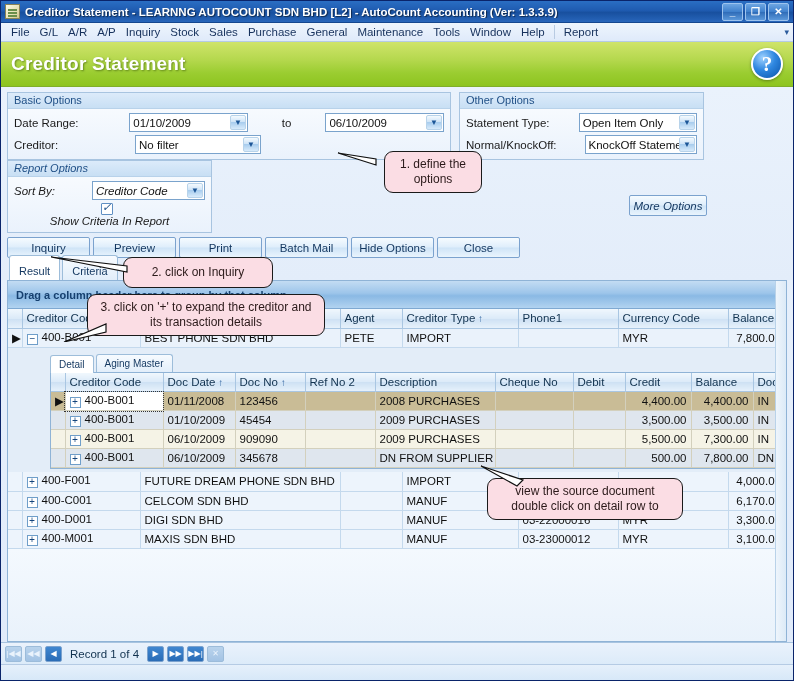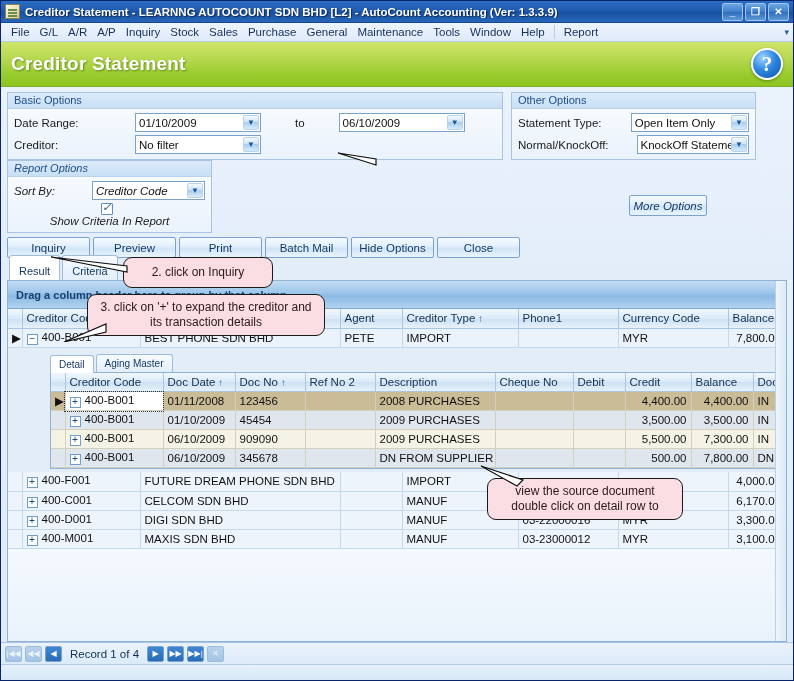--- a/index.html
+++ b/index.html
@@ -366,21 +366,21 @@
 
   <div class="banner">
     <div class="banner-title">Creditor Statement</div>
     <div class="help-icon">?</div>
   </div>
 
   <div class="options-area">
 
     <div style="display:flex; gap:8px; align-items:flex-start;">
 
-      <div class="gbox" style="width:496px;">
+      <div class="gbox" style="width:444px;">
         <div class="gbox-title">Basic Options</div>
         <div class="gbox-body">
           <div class="row">
             <div class="lbl" style="width:93px;">Date Range:</div>
             <div class="combo" style="width:126px;">
               <span class="val">01/10/2009</span>
               <span class="arrow">▼</span>
             </div>
             <div class="lbl" style="margin:0 6px;">to</div>
             <div class="combo" style="width:126px;">
@@ -676,20 +676,24 @@
     <div class="navbtn">▶▶</div>
     <div class="navbtn">▶▶|</div>
     <div class="navbtn dim">✕</div>
   </div>
 
   <div class="statusbar"></div>
 
   <svg class="lead" style="left:335px; top:148px; width:60px; height:22px;">
     <polyline points="2,4 40,10 40,16 2,4" fill="#ffffff" stroke="#111" stroke-width="1.2"></polyline>
   </svg>
+  <div class="callout" style="left:383px; top:150px; width:98px;">
+    <div>1. define the</div>
+    <div>options</div>
+  </div>
 
   <svg class="lead" style="left:48px; top:251px; width:90px; height:22px;">
     <polyline points="2,5 78,14 78,20 2,5" fill="#ffffff" stroke="#111" stroke-width="1.2"></polyline>
   </svg>
   <div class="callout" style="left:122px; top:256px; width:150px; padding:7px 8px;">
     <div>2. click on Inquiry</div>
   </div>
 
   <svg class="lead" style="left:57px; top:315px; width:70px; height:26px;">
     <polyline points="6,26 48,8 48,16 6,26" fill="#ffffff" stroke="#111" stroke-width="1.2"></polyline>

